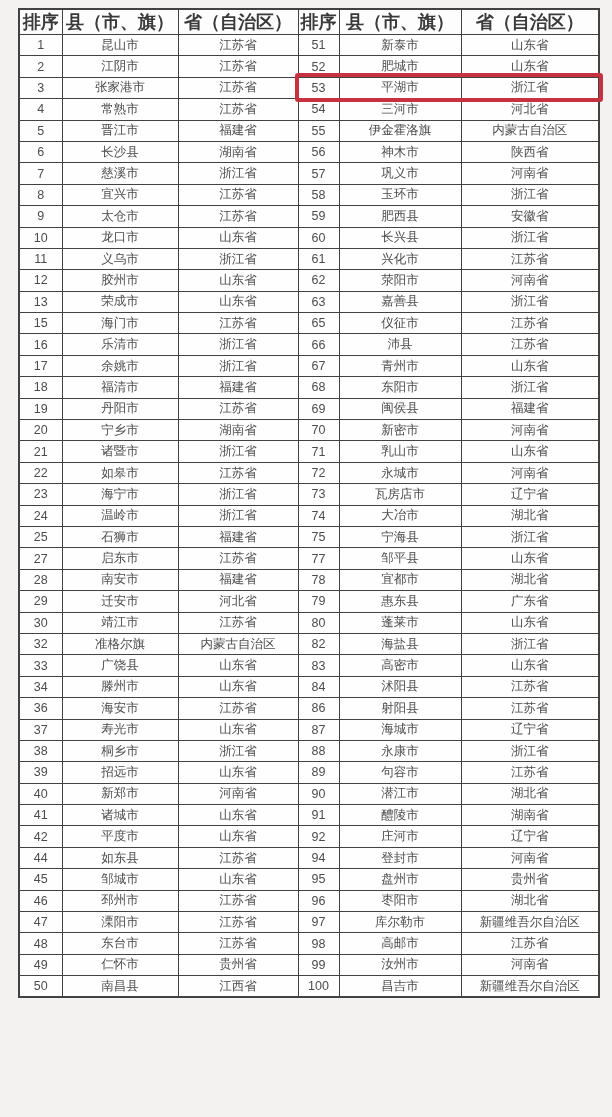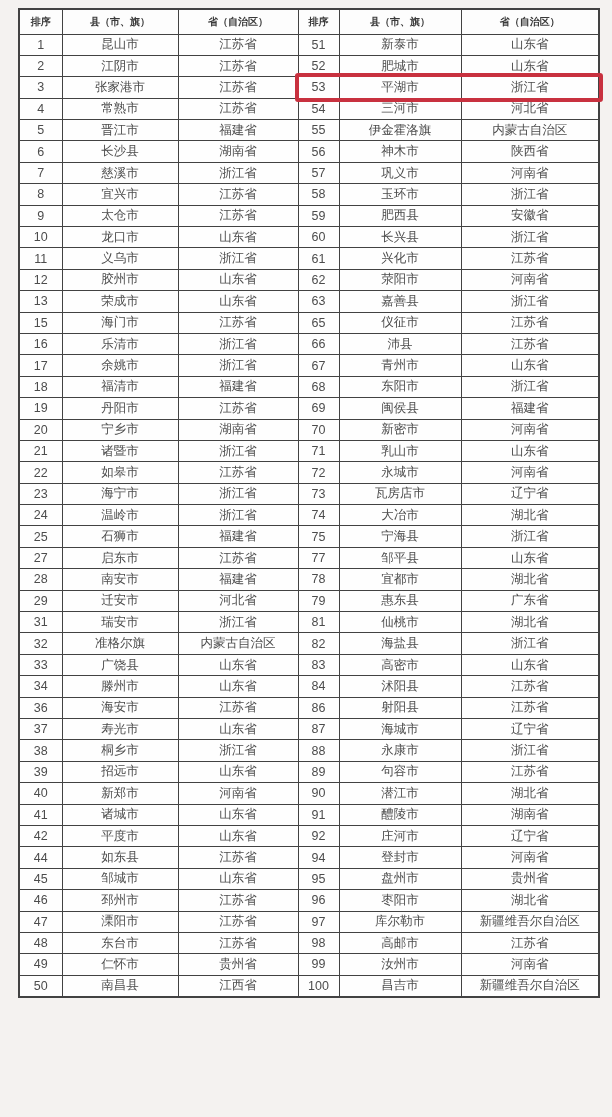--- a/index.html
+++ b/index.html
@@ -34,21 +34,21 @@
     white-space: nowrap;
     overflow: hidden;
   }
   table.ranking thead tr {
     height: 25px;
   }
   table.ranking tbody tr {
     height: 21.4px;
   }
   table.ranking th {
-    font-size: 10px;
+    font-size: 18px;
     font-weight: bold;
     color: #3a3a3a;
     background: #fdfdfd;
   }
   table.ranking td {
     font-size: 12.5px;
     color: #4c4c4c;
   }
   .highlight-box {
     position: absolute;
@@ -294,26 +294,26 @@
         </tr>
         <tr>
           <td>29</td>
           <td>迁安市</td>
           <td>河北省</td>
           <td>79</td>
           <td>惠东县</td>
           <td>广东省</td>
         </tr>
         <tr>
-          <td>31</td>
-          <td>瑞安市</td>
-          <td>浙江省</td>
-          <td>81</td>
-          <td>仙桃市</td>
-          <td>湖北省</td>
+          <td>30</td>
+          <td>靖江市</td>
+          <td>江苏省</td>
+          <td>80</td>
+          <td>蓬莱市</td>
+          <td>山东省</td>
         </tr>
         <tr>
           <td>32</td>
           <td>准格尔旗</td>
           <td>内蒙古自治区</td>
           <td>82</td>
           <td>海盐县</td>
           <td>浙江省</td>
         </tr>
         <tr>

